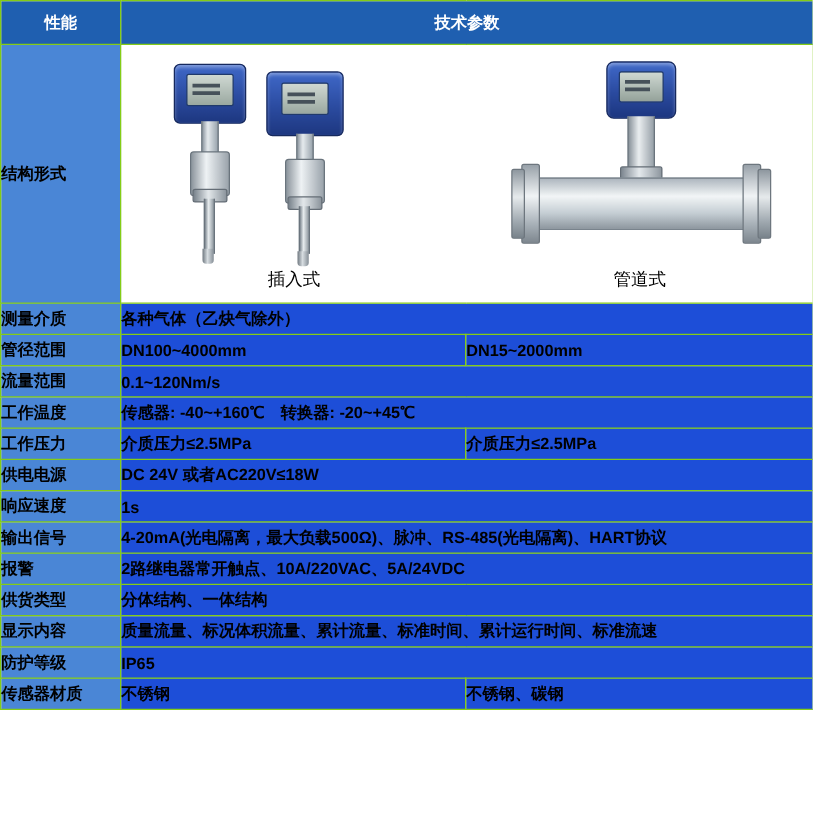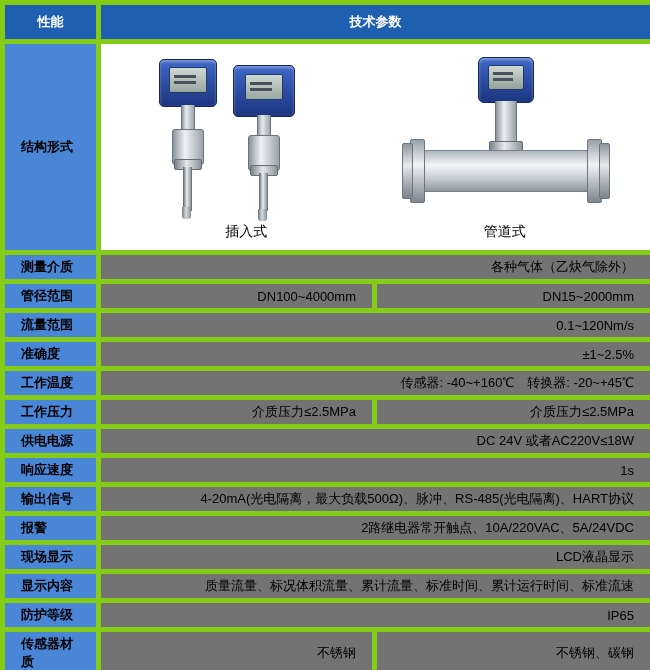--- a/index.html
+++ b/index.html
@@ -13,46 +13,47 @@
     font-family: "Liberation Sans", sans-serif;
     color: #000;
     overflow: hidden;
   }
   .spec-table {
     width: 650px;
     border-collapse: collapse;
     table-layout: fixed;
   }
   .spec-table td {
-    border: 5px solid #84cc16;
+    border: 1px solid #84cc16;
     font-size: 13px;
-    padding: 3px 16px;
+    padding: 3px 0;
     vertical-align: middle;
   }
   .hdr {
     background: #1f5fb0;
     color: #ffffff;
     font-weight: bold;
     text-align: center;
     font-size: 15px;
     height: 28px;
   }
   .label-cell {
     background: #4a86d6;
     color: #000000;
     font-weight: bold;
     text-align: left;
     padding-left: 6px;
     font-size: 13.5px;
     width: 96px;
   }
   .val {
-    text-align: right;
-    background: #737373;
+    text-align: left;
+    background: #1d4ed8;
     font-size: 13.5px;
+    font-weight: bold;
   }
   .row-h {
     height: 25px;
   }
 
   
   .struct-cell {
     background: #ffffff;
     height: 200px;
     padding: 0;
@@ -321,24 +322,20 @@
       <td class="label-cell">管径范围</td>
       <td class="val">DN100~4000mm</td>
       <td class="val">DN15~2000mm</td>
     </tr>
 
     <tr class="row-h">
       <td class="label-cell">流量范围</td>
       <td class="val" colspan="2">0.1~120Nm/s</td>
     </tr>
 
-    <tr class="row-h">
-      <td class="label-cell">准确度</td>
-      <td class="val" colspan="2">±1~2.5%</td>
-    </tr>
 
     <tr class="row-h">
       <td class="label-cell">工作温度</td>
       <td class="val" colspan="2">传感器: -40~+160℃　转换器: -20~+45℃</td>
     </tr>
 
     <tr class="row-h">
       <td class="label-cell">工作压力</td>
       <td class="val">介质压力≤2.5MPa</td>
       <td class="val">介质压力≤2.5MPa</td>
@@ -357,26 +354,26 @@
     <tr class="row-h">
       <td class="label-cell">输出信号</td>
       <td class="val" colspan="2">4-20mA(光电隔离，最大负载500Ω)、脉冲、RS-485(光电隔离)、HART协议</td>
     </tr>
 
     <tr class="row-h">
       <td class="label-cell">报警</td>
       <td class="val" colspan="2">2路继电器常开触点、10A/220VAC、5A/24VDC</td>
     </tr>
 
-
-
-    <tr class="row-h">
-      <td class="label-cell">现场显示</td>
-      <td class="val" colspan="2">LCD液晶显示</td>
-    </tr>
+    <tr class="row-h">
+      <td class="label-cell">供货类型</td>
+      <td class="val" colspan="2">分体结构、一体结构</td>
+    </tr>
+
+
 
     <tr class="row-h">
       <td class="label-cell">显示内容</td>
       <td class="val" colspan="2">质量流量、标况体积流量、累计流量、标准时间、累计运行时间、标准流速</td>
     </tr>
 
     <tr class="row-h">
       <td class="label-cell">防护等级</td>
       <td class="val" colspan="2">IP65</td>
     </tr>

